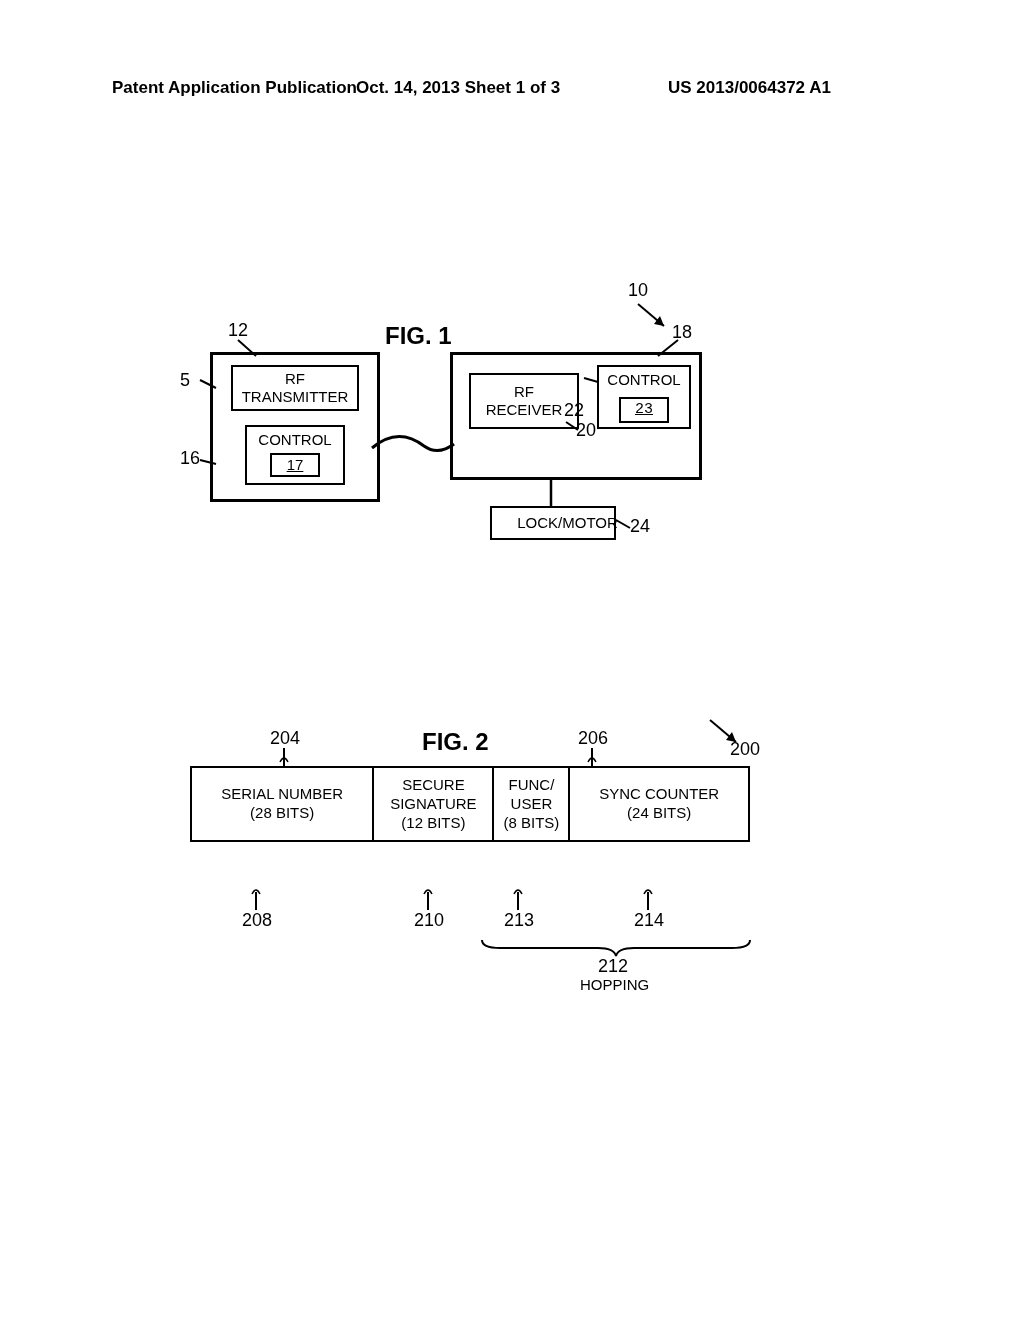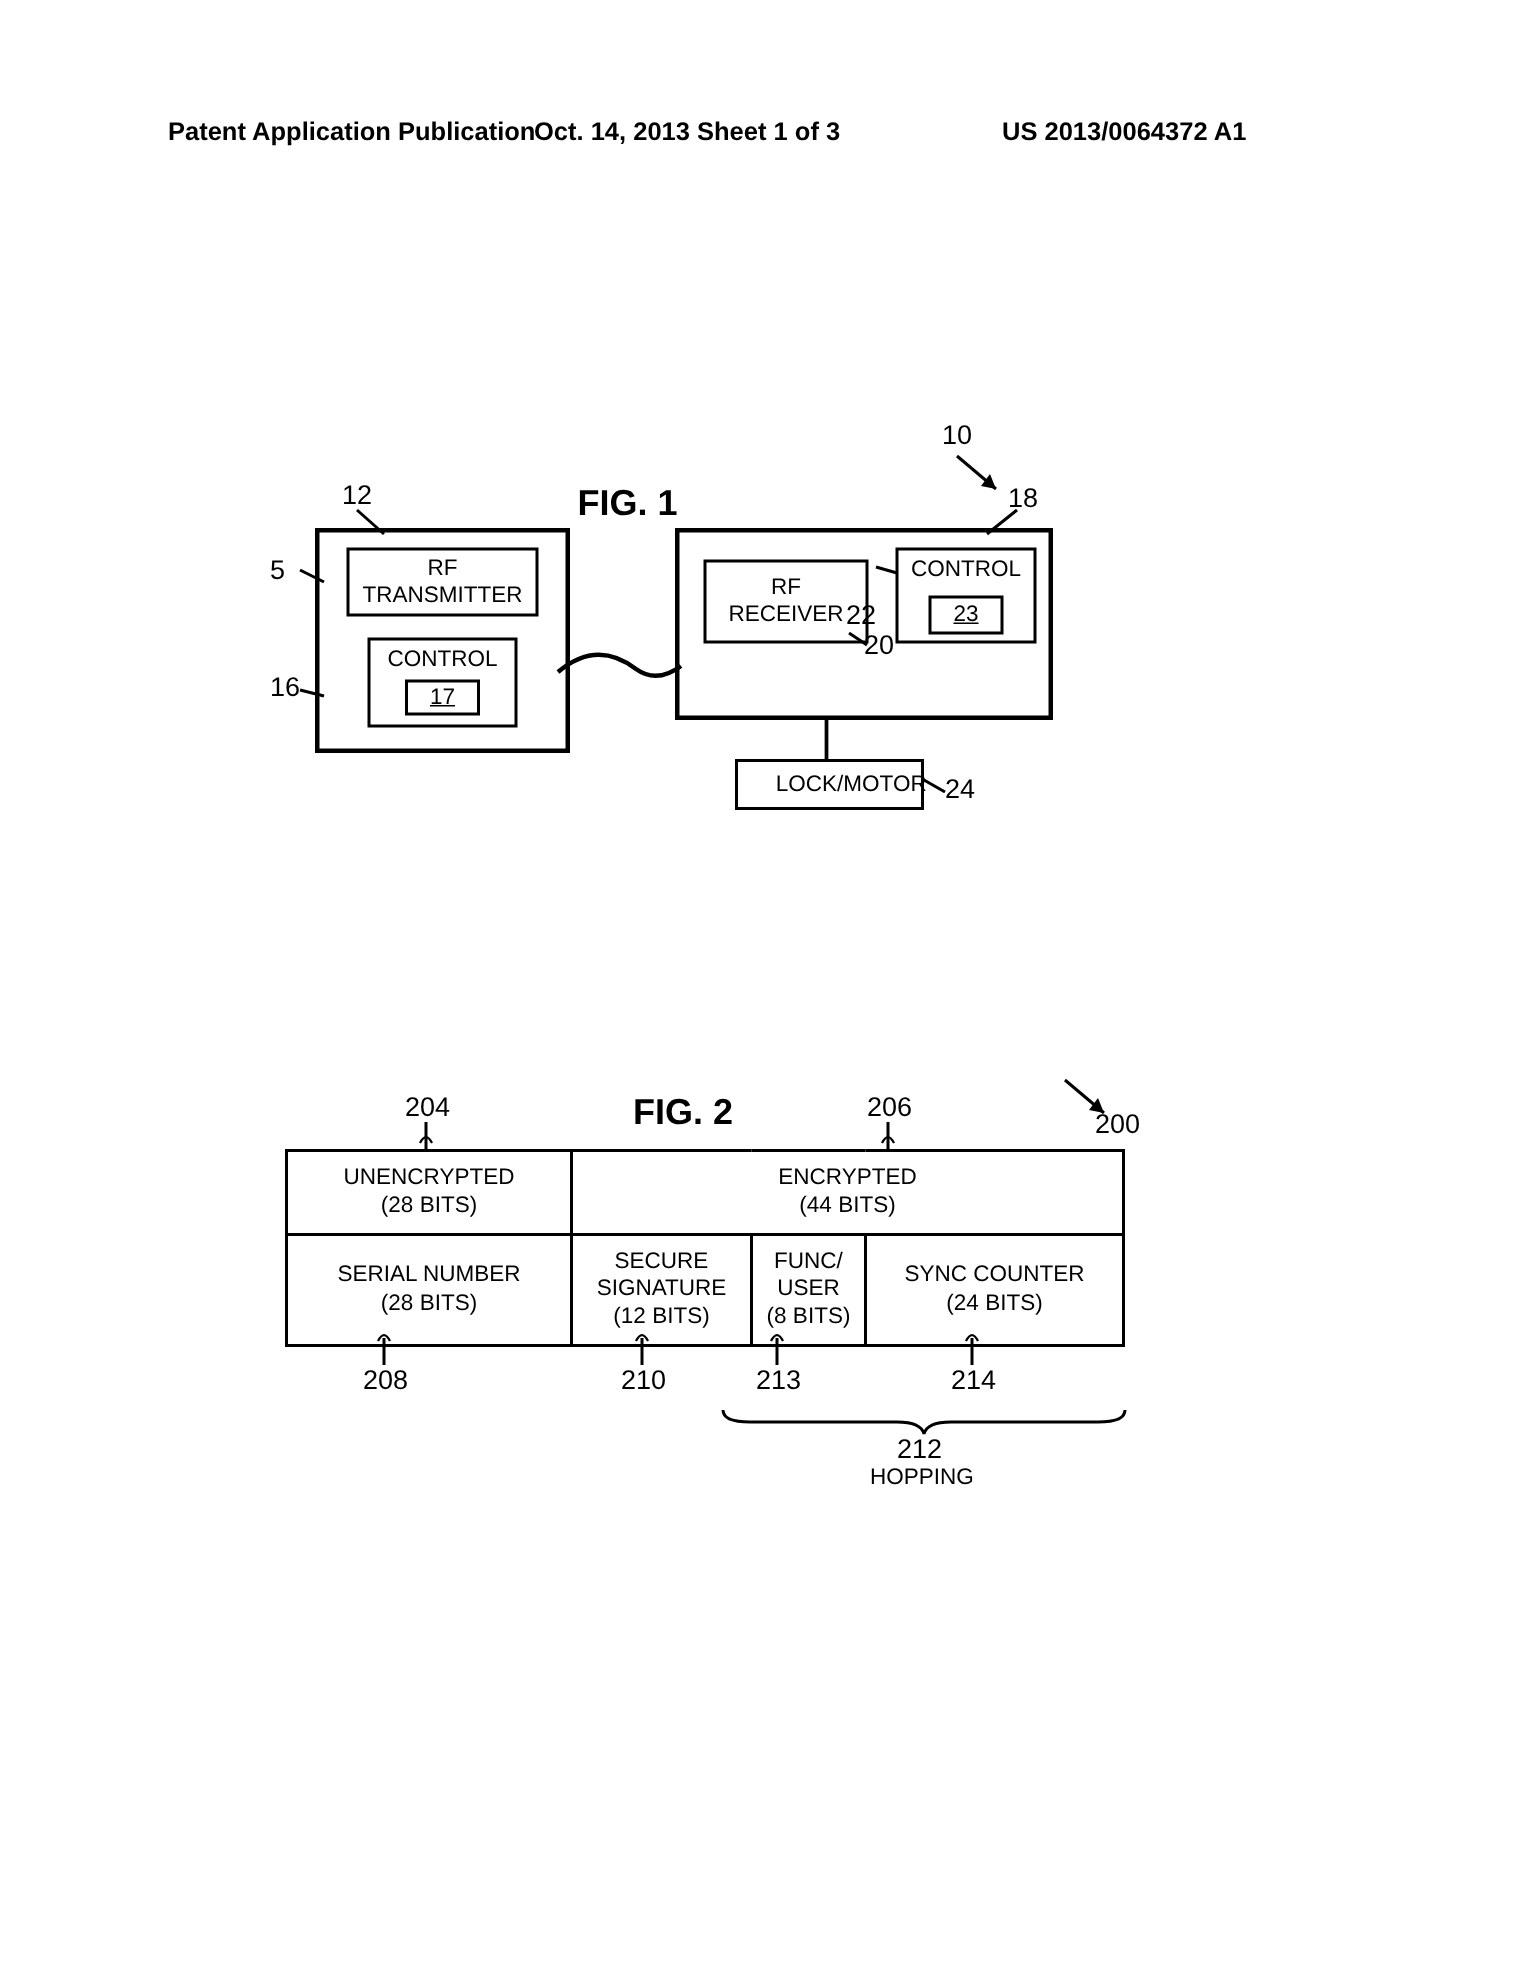--- a/index.html
+++ b/index.html
@@ -81,21 +81,21 @@
 
   <div class="block" style="left:300px; top:72px; width:252px; height:128px;">
 
     <div class="inner-block" style="left:16px; top:18px; width:110px; height:56px;">
       <span class="box-label" style="white-space:pre-line;">RF
 RECEIVER</span>
     </div>
 
     <div class="inner-block" style="left:144px; top:10px; width:94px; height:64px; justify-content:flex-start; padding-top:4px;">
       <span class="box-label">CONTROL</span>
-      <div class="inner-block" style="position:relative; width:50px; height:26px; margin-top:8px; border-width:2px;">
+      <div class="inner-block" style="position:relative; width:50px; height:26px; margin-top:8px; border-width:2px;font-family:Liberation Mono, monospace;">
         <span class="box-label underline">23</span>
       </div>
     </div>
   </div>
 
   <div class="label" style="left:426px; top:140px;">20</div>
   <svg style="left:414px; top:140px;" width="18" height="14">
       <line x1="14" y1="10" x2="2" y2="2" stroke="#000" stroke-width="2"></line>
     </svg>
 
@@ -133,26 +133,20 @@
     </svg>
 
   <div class="label" style="left:388px; top:28px;">206</div>
   <svg style="left:396px; top:48px;" width="12" height="20">
       <line x1="6" y1="0" x2="6" y2="20" stroke="#000" stroke-width="2"></line>
       <path d="M2 14 Q6 6 10 14" fill="none" stroke="#000" stroke-width="1.5"></path>
     </svg>
 
   <table class="table2" style="left:0; top:66px; width:560px;">
     <tbody>
-        <tr>
-      <td style="width:190px; height:50px;"><span style="white-space:pre-line;">UNENCRYPTED
-(28 BITS)</span></td>
-      <td colspan="3"><span style="white-space:pre-line;">ENCRYPTED
-(44 BITS)</span></td>
-    </tr>
     <tr>
       <td style="height:64px;"><span style="white-space:pre-line;">SERIAL NUMBER
 (28 BITS)</span></td>
       <td style="width:120px;"><span style="white-space:pre-line;">SECURE
 SIGNATURE
 (12 BITS)</span></td>
       <td style="width:76px;"><span style="white-space:pre-line;">FUNC/
 USER
 (8 BITS)</span></td>
       <td><span style="white-space:pre-line;">SYNC COUNTER

